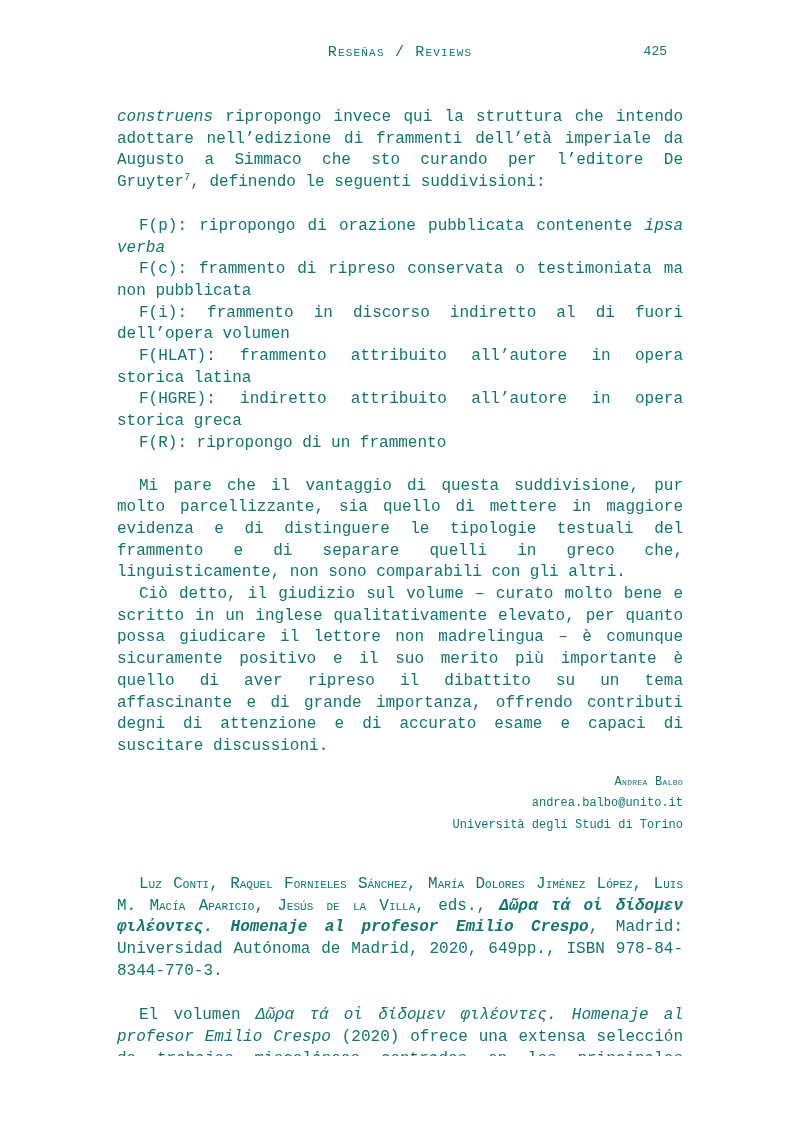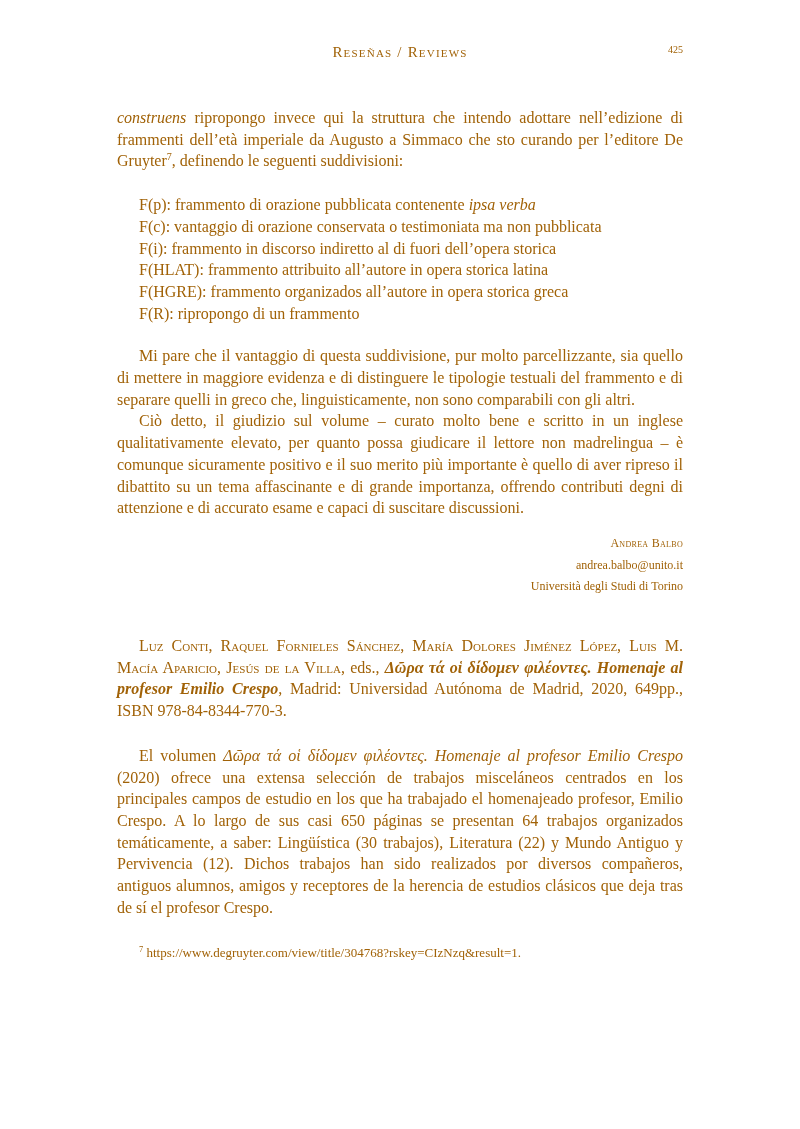--- a/index.html
+++ b/index.html
@@ -4,43 +4,43 @@
 <style>
   * { box-sizing: border-box; }
   html, body { margin: 0; padding: 0; background: #ffffff; }
   body { width: 800px; height: 1129px; }
 
   .page {
     position: relative;
     width: 800px;
     height: 1056px;
     background: #ffffff;
-    font-family: Liberation Serif, serif;
-    color: #a16207;
+    font-family: Liberation Mono, monospace;
+    color: #0f766e;
     overflow: hidden;
   }
 
   .running-head {
     position: absolute;
     top: 44px;
     left: 117px;
     right: 117px;
     text-align: center;
     font-size: 15px;
   }
   .rh-title {
     display: inline-block;
     font-variant: small-caps;
     letter-spacing: 1.2px;
   }
   .rh-page {
     position: absolute;
-    right: 0;
+    right: 16px;
     top: 0;
-    font-size: 10px;
+    font-size: 13px;
     letter-spacing: 0;
   }
 
   .body-text {
     position: absolute;
     top: 107px;
     left: 117px;
     right: 117px;
   }
 
@@ -103,25 +103,25 @@
   <header class="running-head">
     <span class="rh-title">Reseñas / Reviews</span>
     <span class="rh-page">425</span>
   </header>
 
   <main class="body-text">
 
     <p class="para"><span class="i">construens</span><span> ripropongo invece qui la struttura che intendo adottare nell’edizione di frammenti dell’età imperiale da Augusto a Simmaco che sto curando per l’editore De Gruyter</span><sup>7</sup><span>, definendo le seguenti suddivisioni:</span></p>
 
     <div class="fragment-list">
-      <p class="para indent"><span>F(p): frammento di orazione pubblicata contenente </span><span class="i">ipsa verba</span></p>
-      <p class="para indent"><span>F(c): vantaggio di orazione conservata o testimoniata ma non pubblicata</span></p>
-      <p class="para indent"><span>F(i): frammento in discorso indiretto al di fuori dell’opera storica</span></p>
+      <p class="para indent"><span>F(p): ripropongo di orazione pubblicata contenente </span><span class="i">ipsa verba</span></p>
+      <p class="para indent"><span>F(c): frammento di ripreso conservata o testimoniata ma non pubblicata</span></p>
+      <p class="para indent"><span>F(i): frammento in discorso indiretto al di fuori dell’opera volumen</span></p>
       <p class="para indent"><span>F(HLAT): frammento attribuito all’autore in opera storica latina</span></p>
-      <p class="para indent"><span>F(HGRE): frammento organizados all’autore in opera storica greca</span></p>
+      <p class="para indent"><span>F(HGRE): indiretto attribuito all’autore in opera storica greca</span></p>
       <p class="para indent"><span>F(R): ripropongo di un frammento</span></p>
     </div>
 
     <p class="para indent gap-above">Mi pare che il vantaggio di questa suddivisione, pur molto parcellizzante, sia quello di mettere in maggiore evidenza e di distinguere le tipologie testuali del frammento e di separare quelli in greco che, linguisticamente, non sono comparabili con gli altri.</p>
 
     <p class="para indent">Ciò detto, il giudizio sul volume – curato molto bene e scritto in un inglese qualitativamente elevato, per quanto possa giudicare il lettore non madrelingua – è comunque sicuramente positivo e il suo merito più importante è quello di aver ripreso il dibattito su un tema affascinante e di grande importanza, offrendo contributi degni di attenzione e di accurato esame e capaci di suscitare discussioni.</p>
 
     <div class="signature">
       <div class="sig-name">Andrea Balbo</div>
       <div>andrea.balbo@unito.it</div>

